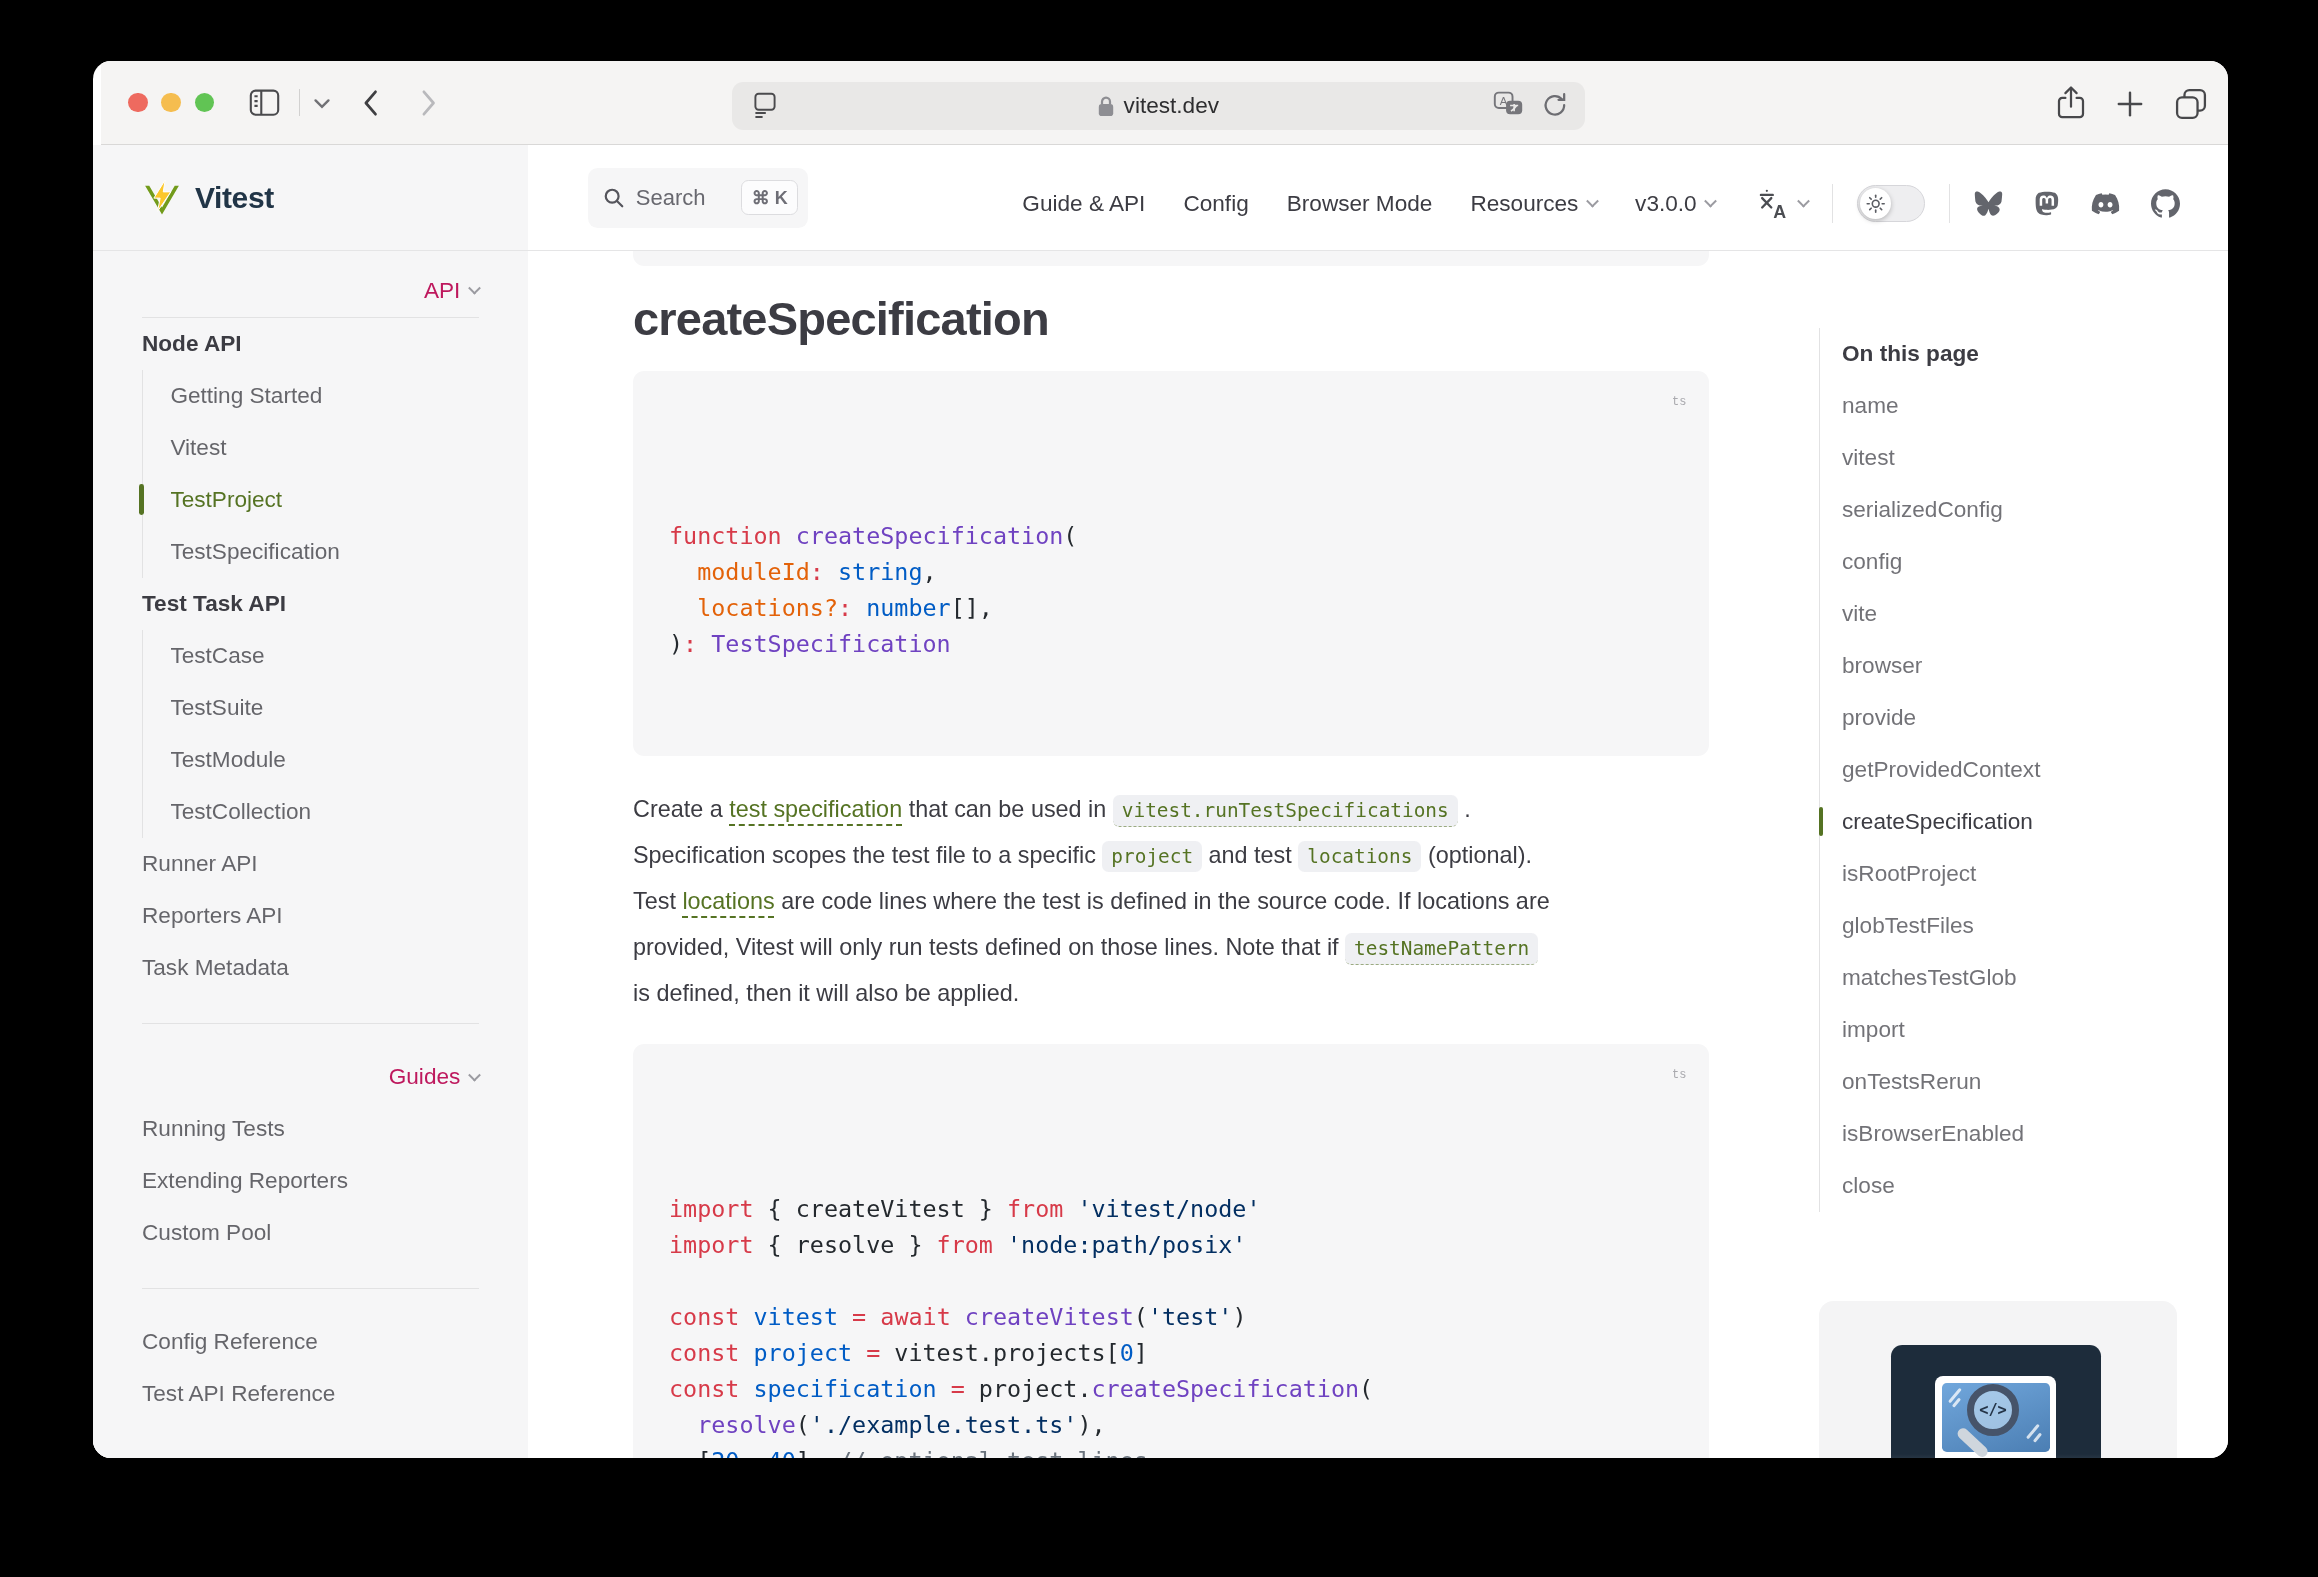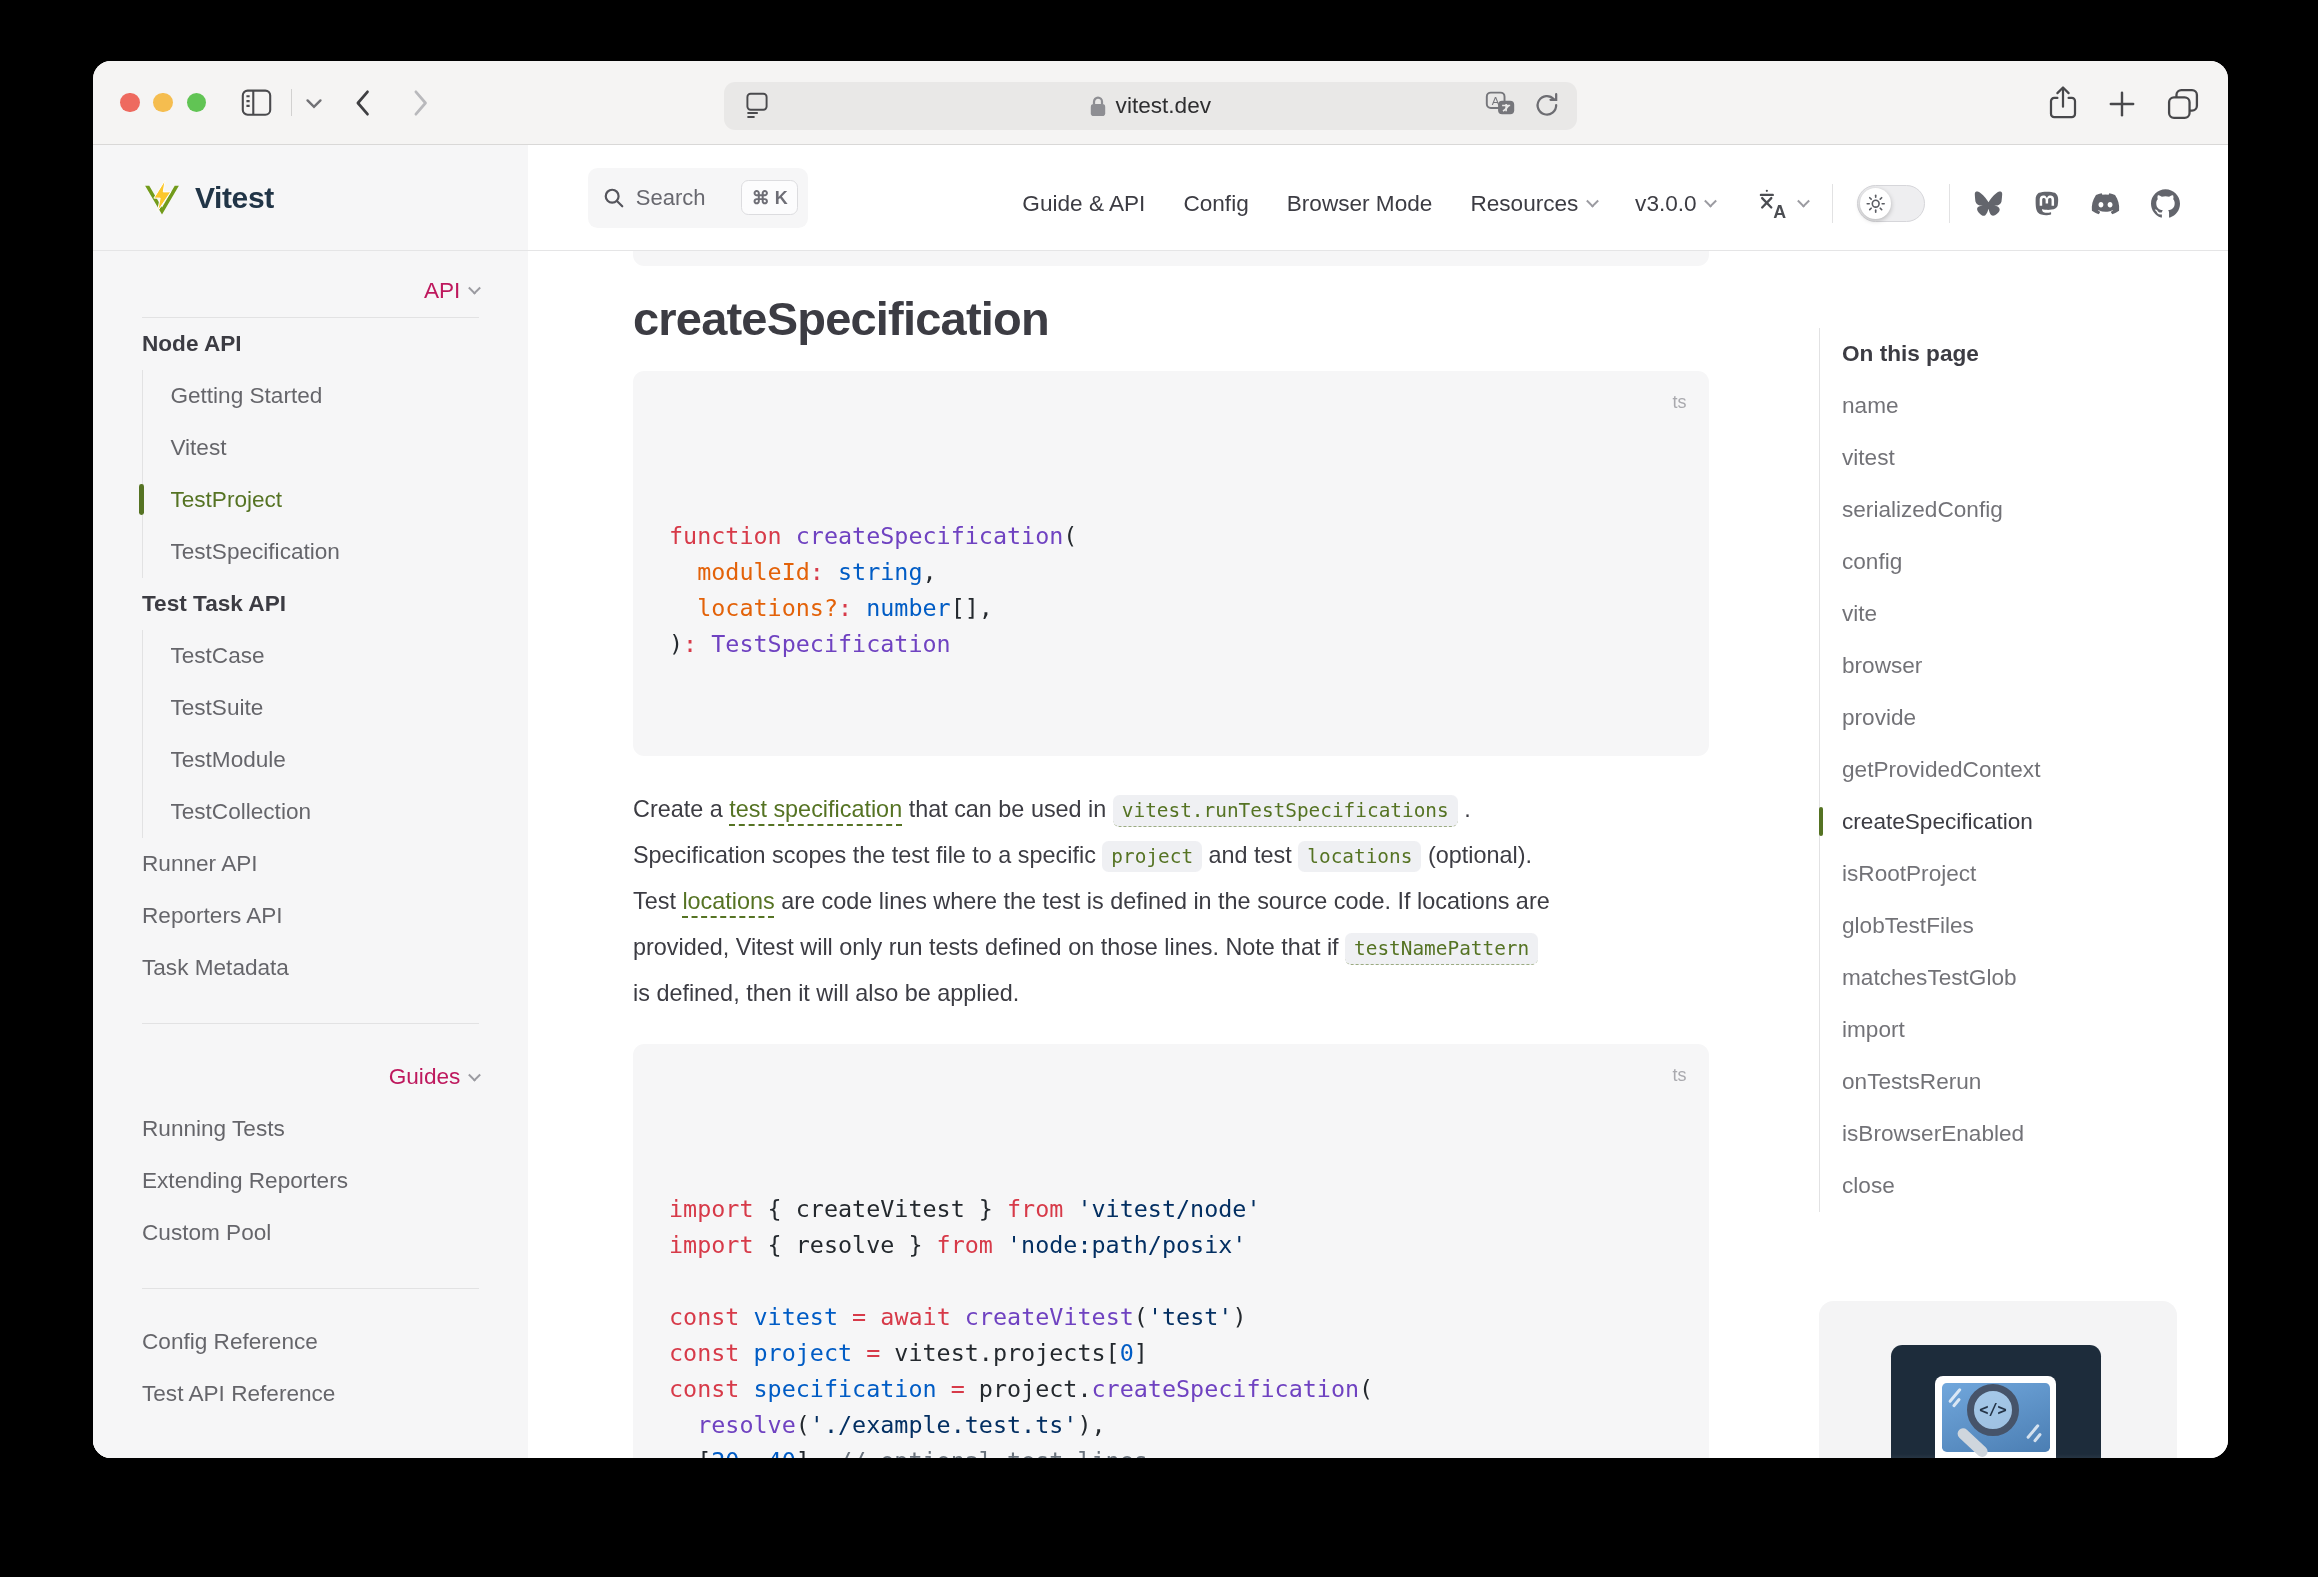--- a/index.html
+++ b/index.html
@@ -3,21 +3,21 @@
 <meta charset="utf-8">
 <style>
   * { box-sizing: border-box; margin: 0; padding: 0; }
   html,body { width: 2319px; height: 1578px; background:#000; overflow:hidden;
     font-family:"Liberation Sans",sans-serif; }
   .window { position:absolute; left:93px; top:61px; width:2135px; height:1397px;
     border-radius:18px; background:#fff; overflow:hidden;
     box-shadow:0 32px 97px rgba(0,0,0,.6); }
 
   
-  .toolbar { position:absolute; top:0; left:0; right:0; height:84px;
+  .toolbar { position:absolute; top:0; left:8px; right:0; height:84px;
     background:#f5f4f3; border-bottom:0.8px solid #d9d8d7; }
   .traffic { position:absolute; left:27.4px; top:31.5px; display:flex; gap:13.7px; }
   .traffic i { width:19.4px; height:19.4px; border-radius:50%; display:block; }
   .tb-icon { position:absolute; color:#4a4a4d; }
   .tb-icon svg { display:block; }
   .tb-sep { position:absolute; width:0.8px; height:27.4px; background:#d2d1d0; top:28px; }
   .urlfield { position:absolute; left:631px; top:21px; width:853px; height:48px;
     border-radius:11.3px; background:#e9e8e7; display:flex; align-items:center; }
   .url-center { position:absolute; left:0; right:0; display:flex; justify-content:center;
     align-items:center; gap:9.7px; }
@@ -71,22 +71,22 @@
     border-radius:2.4px; background:var(--brand); }
 
   .main { position:absolute; left:540px; top:0; width:1076px; }
   .sliver { height:15.3px; background:var(--codebg); border-radius:0 0 11.3px 11.3px; }
   h1.page-title { margin-top:24px; font-size:47px; line-height:57px; font-weight:600;
     color:#3c3c43; letter-spacing:-0.8px; }
   .codeblock { position:relative; margin-top:23.4px; background:var(--codebg); border-radius:11.3px;
     padding:39px 36px 22.6px 36px; font-family:"DejaVu Sans Mono",monospace;
     font-size:23.4px; line-height:36px; white-space:pre; }
   .codeblock.second { margin-top:28px; }
-  .lang { position:absolute; top:13px; right:22.6px; font-size:18px; color:#a9a9ae;
-    font-family:Liberation Sans, sans-serif; }
+  .lang { position:absolute; top:13px; right:22.6px; font-size:12px; color:#a9a9ae;
+    font-family:Liberation Mono, monospace; }
   .tok-k{color:#d73a49} .tok-f{color:#6f42c1} .tok-v{color:#005cc5}
   .tok-p{color:#e36209} .tok-s{color:#032f62} .tok-c{color:#6a737d} .tok-d{color:#24292e}
 
   .para { margin-top:30px; font-size:23.4px; color:#3c3c43; }
   .p-line { line-height:46px; height:46px; white-space:nowrap; }
   .chip { font-family:"DejaVu Sans Mono",monospace; font-size:19.4px;
     background:rgba(142,150,170,0.14); padding:4px 9px; border-radius:6.5px;
     color:var(--brand); }
   .chip-link { border-bottom:1.6px dashed rgba(85,115,35,0.55); cursor:pointer; }
   .green-link { color:var(--brand); text-decoration:underline dashed; text-underline-offset:6.5px;

